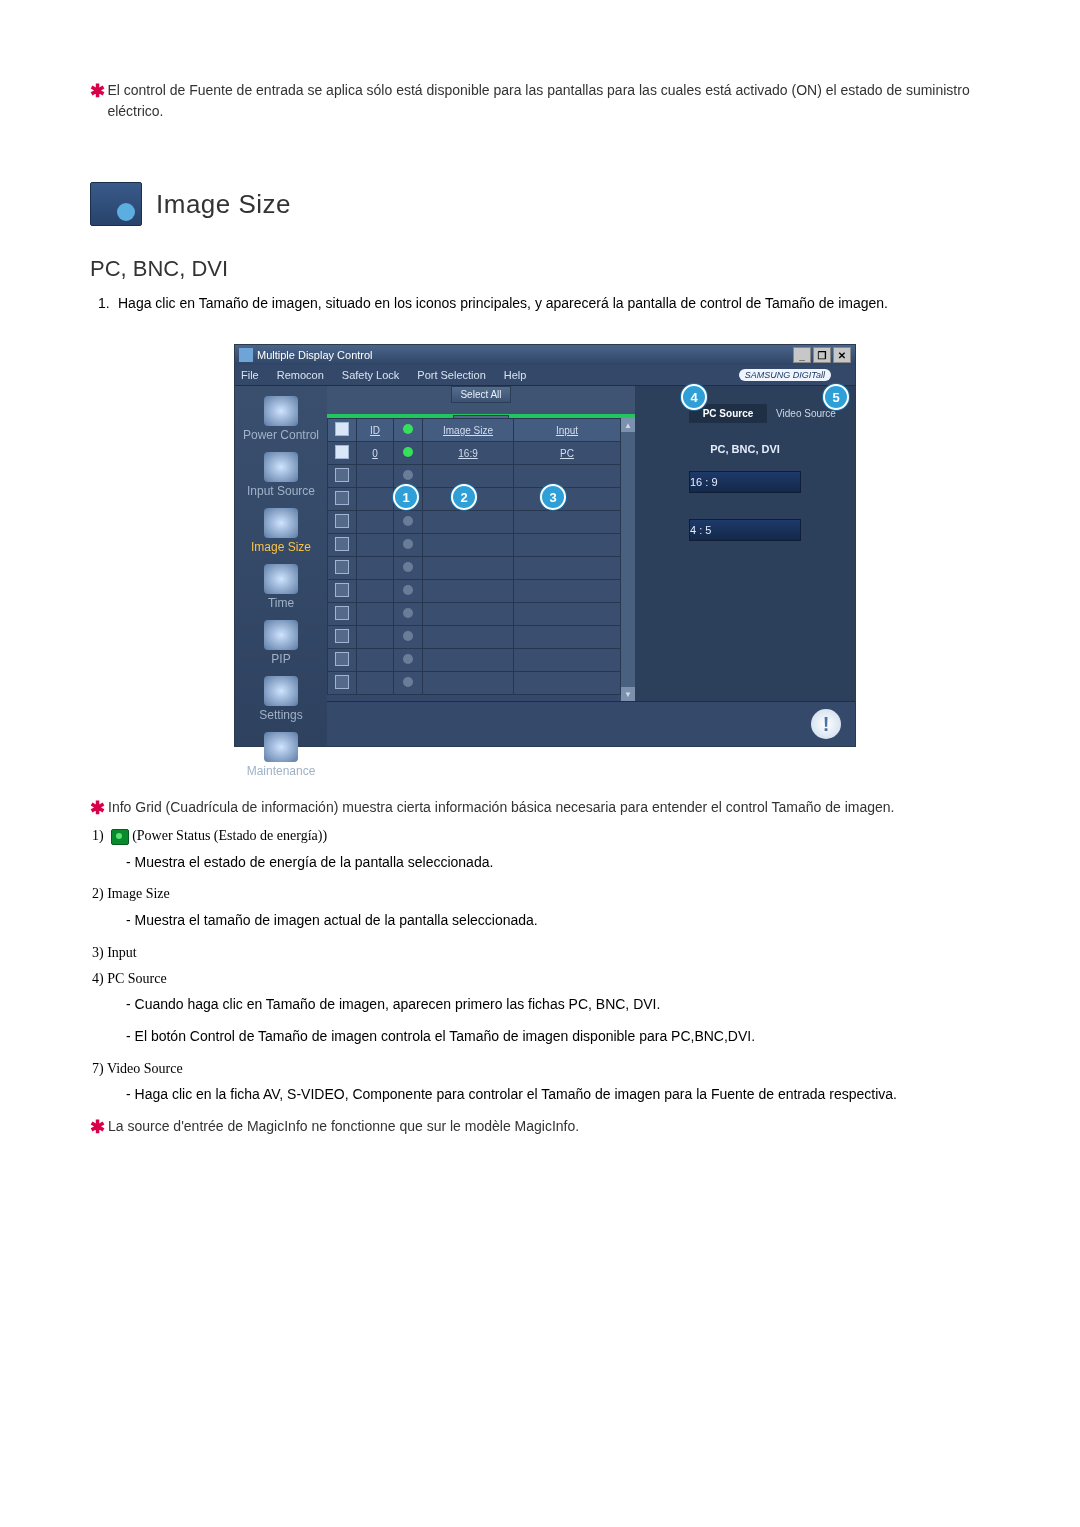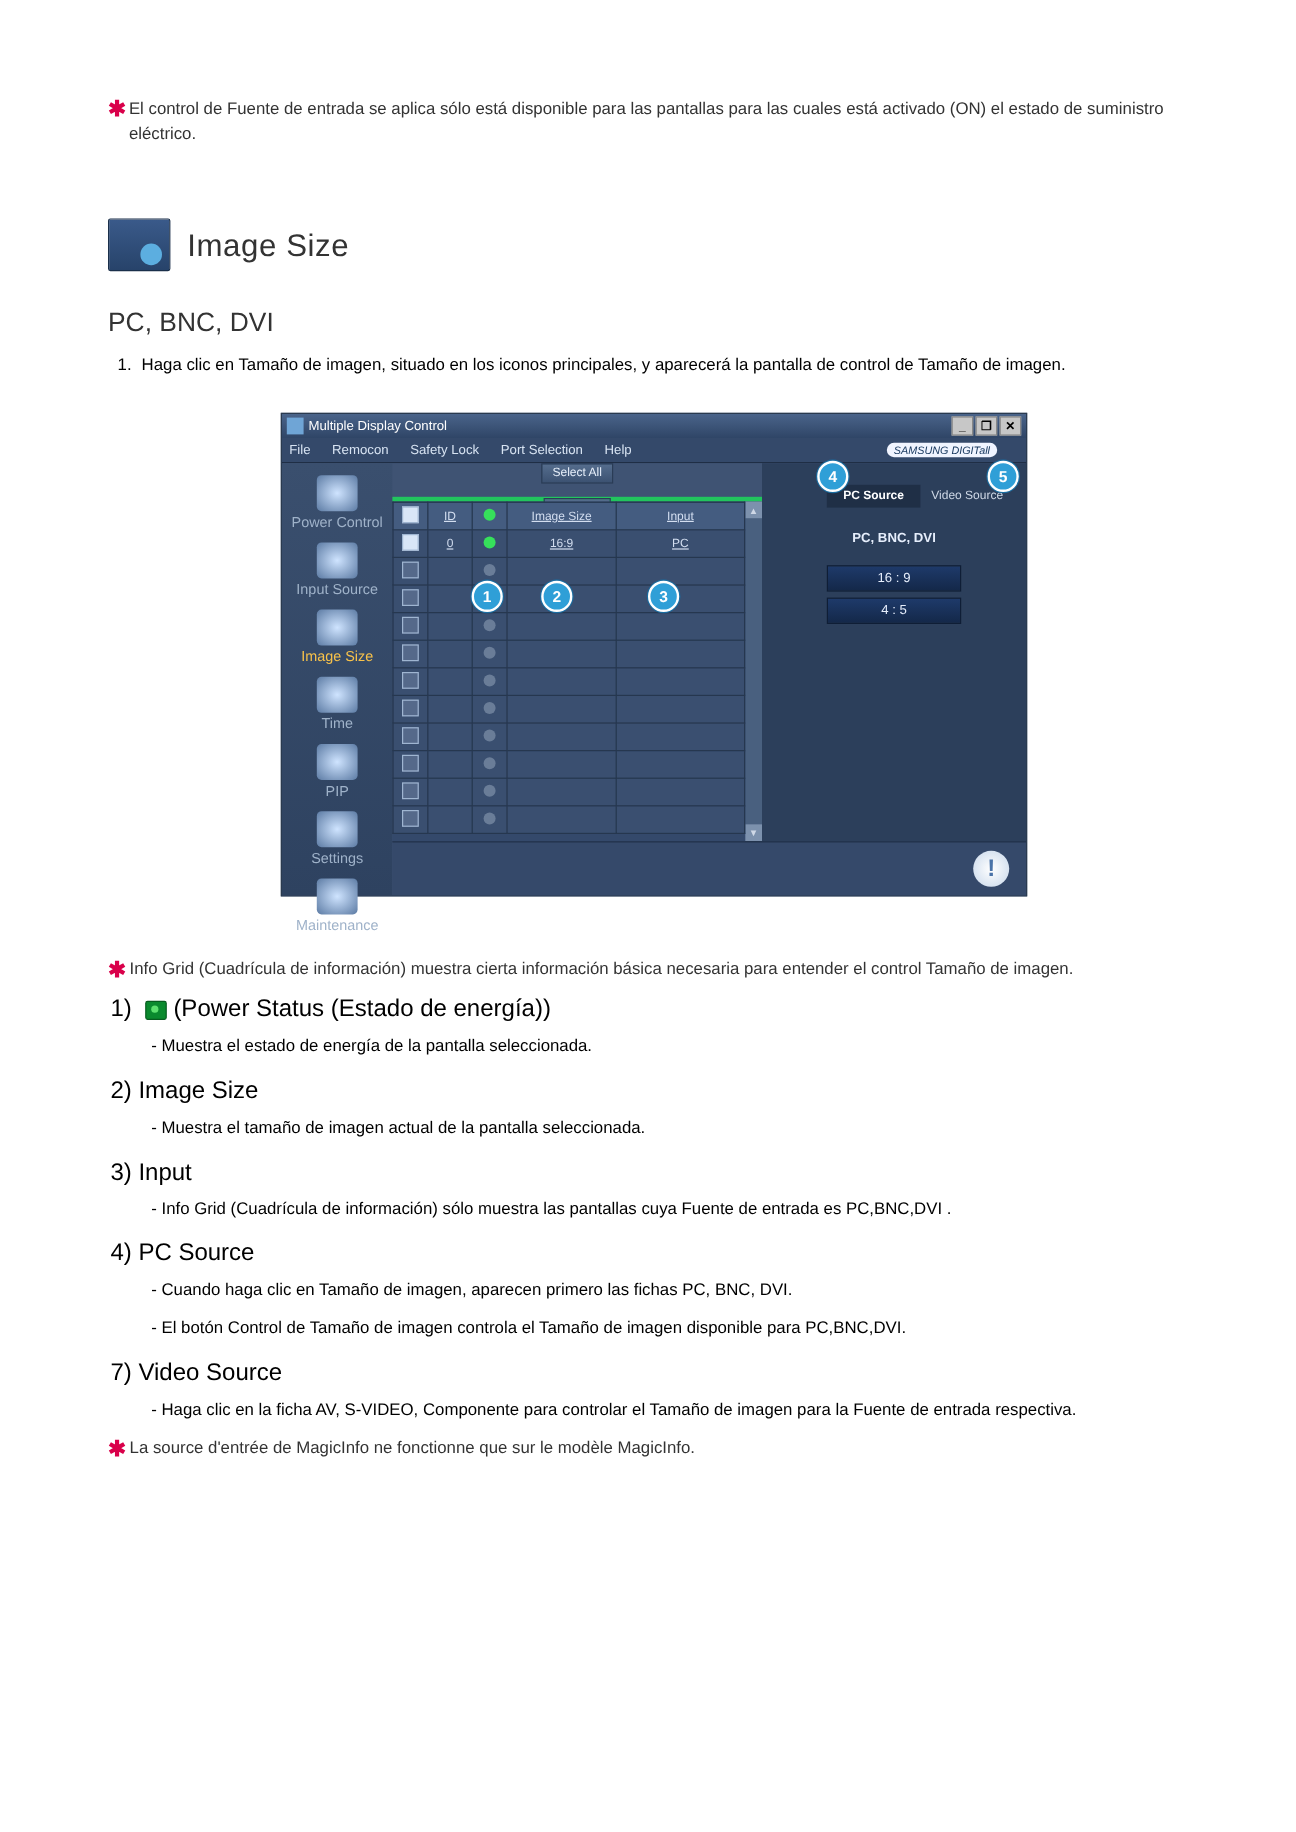--- a/index.html
+++ b/index.html
@@ -209,23 +209,23 @@
   .tab {
     flex:1; text-align:center; font-size:10px; padding:4px 0;
     color:#cfd8e6;
   }
   .tab.active { background:#1f2f46; color:#fff; font-weight:bold;}
   .panel-title {
     text-align:center; color:#e6eefc; font-size:11px; margin: 6px 0 16px;
     font-weight:bold;
   }
   .optbtn {
-    display:block; width:110px; margin:0 auto 5px;
+    display:block; width:110px; margin:0 auto 26px;
     background: linear-gradient(#1e3a6a,#142849);
-    color:#e6eefc; text-align:center; padding:4px 0; font-size:11px;
+    color:#e6eefc; text-align:left; padding:4px 0; font-size:11px;
     border:1px solid #0f1e36;
   }
   .callout {
     position:absolute;
     width:22px;height:22px;
     background:#2f9fd7;
     color:#fff;
     border-radius:50%;
     border:2px solid #fff;
     display:flex;align-items:center;justify-content:center;
@@ -236,21 +236,21 @@
     height:44px; background:#35496a; border-top:1px solid #1f2e45;
     display:flex; align-items:center; justify-content:flex-end; padding:0 14px;
   }
   .status-icon {
     width:30px;height:30px;border-radius:50%;background:radial-gradient(#fff,#c7d7ea);
     display:flex;align-items:center;justify-content:center;color:#4a73a8;font-size:20px;font-weight:bold;
   }
 
   
   .desc-block { margin-top: 30px; }
-  .desc-item { font-size:20px; line-height:1.6; margin:2px 0 4px 2px; }
+  .desc-item { font-size:14px; line-height:1.6; margin:2px 0 4px 2px;font-family:Liberation Serif, serif; }
   .desc-sub { font-size:14px; line-height:1.55; margin:2px 0 10px 36px; }
   .desc-sub::before { content:"- "; }
   .inline-icon {
     display:inline-block;width:16px;height:14px;background:#0a8a2e;border:1px solid #065c1e;border-radius:2px;
     vertical-align:middle;position:relative;
   }
   .inline-icon::after{
     content:"";position:absolute;left:4px;top:3px;width:6px;height:6px;background:#5ce06e;border-radius:50%;
   }
 </style>
@@ -449,21 +449,20 @@
       <span>1)</span>
       &nbsp;<span class="inline-icon"></span>
       <span> (Power Status (Estado de energía))</span>
     </div>
     <div class="desc-sub">Muestra el estado de energía de la pantalla seleccionada.</div>
 
     <div class="desc-item">2)  Image Size</div>
     <div class="desc-sub">Muestra el tamaño de imagen actual de la pantalla seleccionada.</div>
 
     <div class="desc-item">3)  Input</div>
-    <div class="desc-sub">Info Grid (Cuadrícula de información) sólo muestra las pantallas cuya Fuente de entrada es PC,BNC,DVI .</div>
 
     <div class="desc-item">4)  PC Source</div>
     <div class="desc-sub">Cuando haga clic en Tamaño de imagen, aparecen primero las fichas PC, BNC, DVI.</div>
     <div class="desc-sub">El botón Control de Tamaño de imagen controla el Tamaño de imagen disponible para PC,BNC,DVI.</div>
 
     <div class="desc-item">7)  Video Source</div>
     <div class="desc-sub">Haga clic en la ficha AV, S-VIDEO, Componente para controlar el Tamaño de imagen para la Fuente de entrada respectiva.</div>
 
     <div class="note-row" style="margin-top:8px">
       <span class="star">✱</span>

